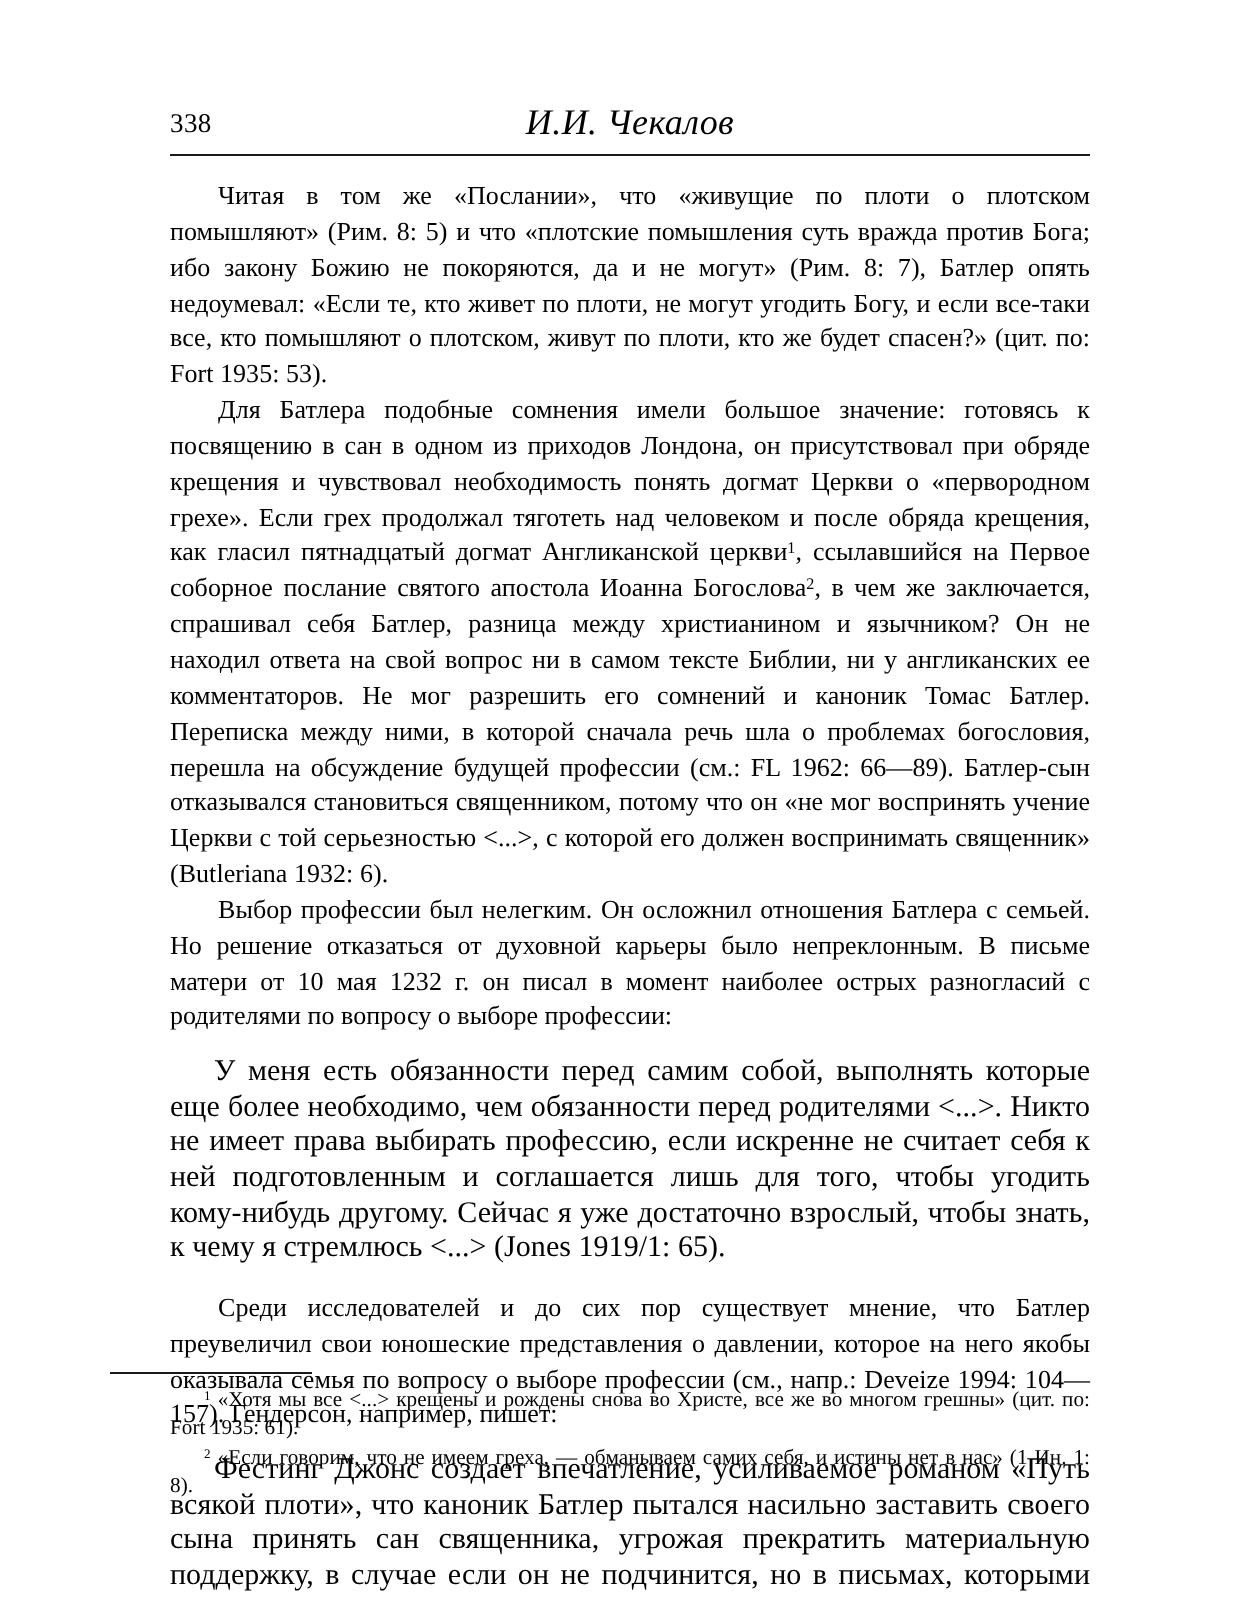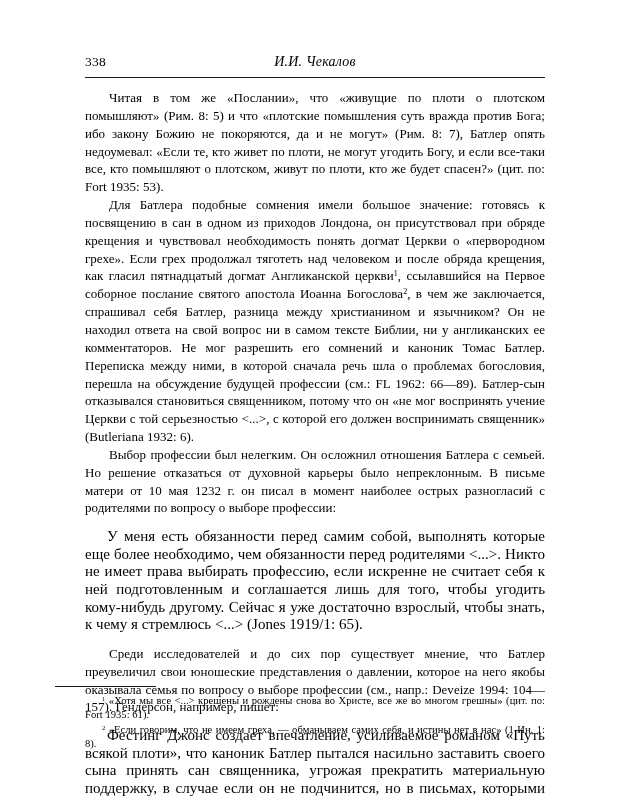--- a/index.html
+++ b/index.html
@@ -36,21 +36,21 @@
     letter-spacing: 0.2px;
     line-height: 17px;
   }
   #running-head .head-title {
     position: absolute;
     left: 0;
     right: 0;
     top: 0;
     text-align: center;
     font-style: italic;
-    font-size: 14px;
+    font-size: 18px;
     line-height: 17px;
     letter-spacing: 0.2px;
   }
   #head-rule {
     position: absolute;
     left: 85px;
     top: 77px;
     width: 460px;
     height: 0;
     border-top: 1.4px solid #1a1a1a;

